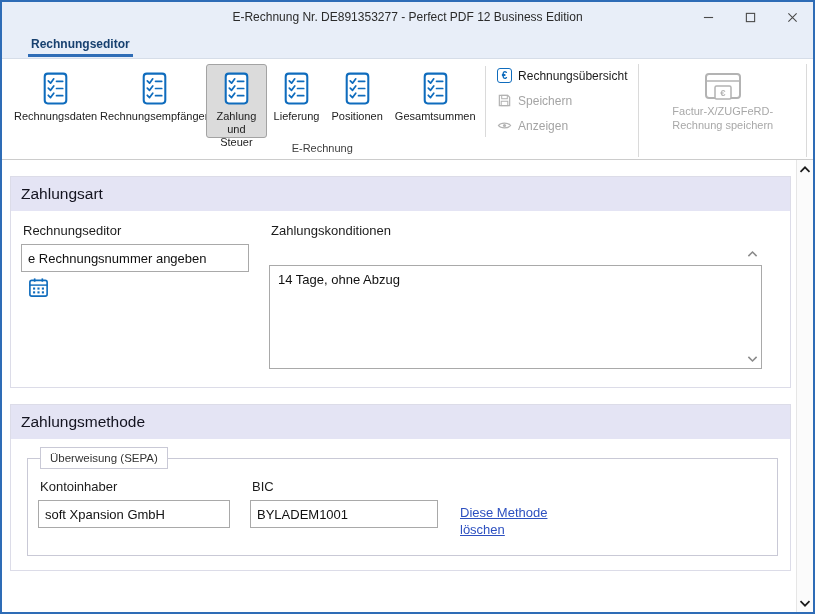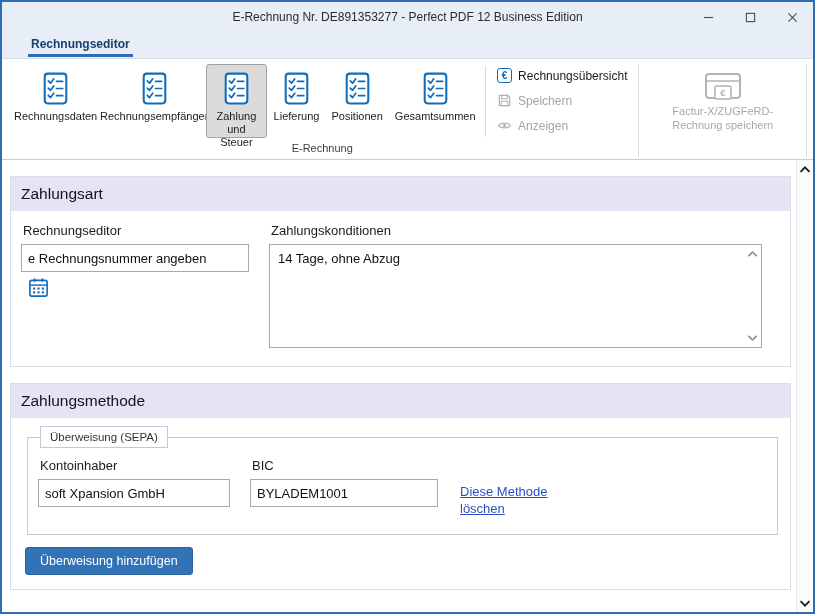--- a/index.html
+++ b/index.html
@@ -50,21 +50,21 @@
   .section-header{background:#e4e4f4;padding:8px 10px;font-size:15.5px;color:#13131f;}
   .section-body{padding:2px 10px 14px;}
   .form-label{display:block;font-size:13px;color:#1c1c1c;margin:10px 0 6px 2px;}
   .text-input{height:28px;border:1px solid #a9a9a9;background:#fff;color:#111;
               font-size:13px;font-family:"Liberation Sans", sans-serif;padding:3px 6px;}
   .cols{display:flex;gap:16px;}
   .left-col{width:232px;flex:0 0 auto;}
   .right-col{width:493px;flex:0 0 auto;}
   .ta-wrap{position:relative;}
   textarea.ta{width:100%;height:104px;border:1px solid #a9a9a9;resize:none;
-              font-size:13px;font-family:"Liberation Sans", sans-serif;color:#111;padding:6px 18px 6px 8px;}
+              font-size:13px;font-family:"Liberation Sans", sans-serif;color:#111;padding:6px 18px 6px 8px;margin-top:21px;}
   .ta-chev{position:absolute;right:4px;width:11px;height:8px;color:#8a8a8a;}
   .ta-chev.up{top:6px;}
   .ta-chev.down{bottom:10px;}
   .date-row{display:flex;align-items:center;margin-top:2px;}
   .date-input{width:104px;}
   .cal-btn{width:26px;height:26px;margin-left:4px;display:flex;align-items:center;justify-content:center;color:#0f6cbd;}
   .cal-btn svg{width:23px;height:23px;}
   fieldset.method{border:1px solid #c9c9d6;margin:6px 2px 0 6px;padding:0 10px 16px;}
   fieldset.method legend{font-size:11.5px;color:#333;border:1px solid #c9c9d6;background:#fff;
                          padding:4px 9px;margin-left:2px;}
@@ -286,21 +286,20 @@
               <label class="form-label">Kontoinhaber</label>
               <input class="text-input" style="width: 192px;" type="text" value="soft Xpansion GmbH">
             </div>
             <div class="fld" style="margin-left:10px">
               <label class="form-label">BIC</label>
               <input class="text-input" style="width: 188px;" type="text" value="BYLADEM1001">
             </div>
             <a class="del-link">Diese Methode löschen</a>
           </div>
         </fieldset>
-        <button class="primary-btn">Überweisung hinzufügen</button>
       </div>
     </div>
 
     <div class="scrollbar">
       <div class="scroll-btn">
         <svg>
             <use href="#ic-chev-up"></use>
           </svg>
       </div>
       <div class="scroll-track"></div>

